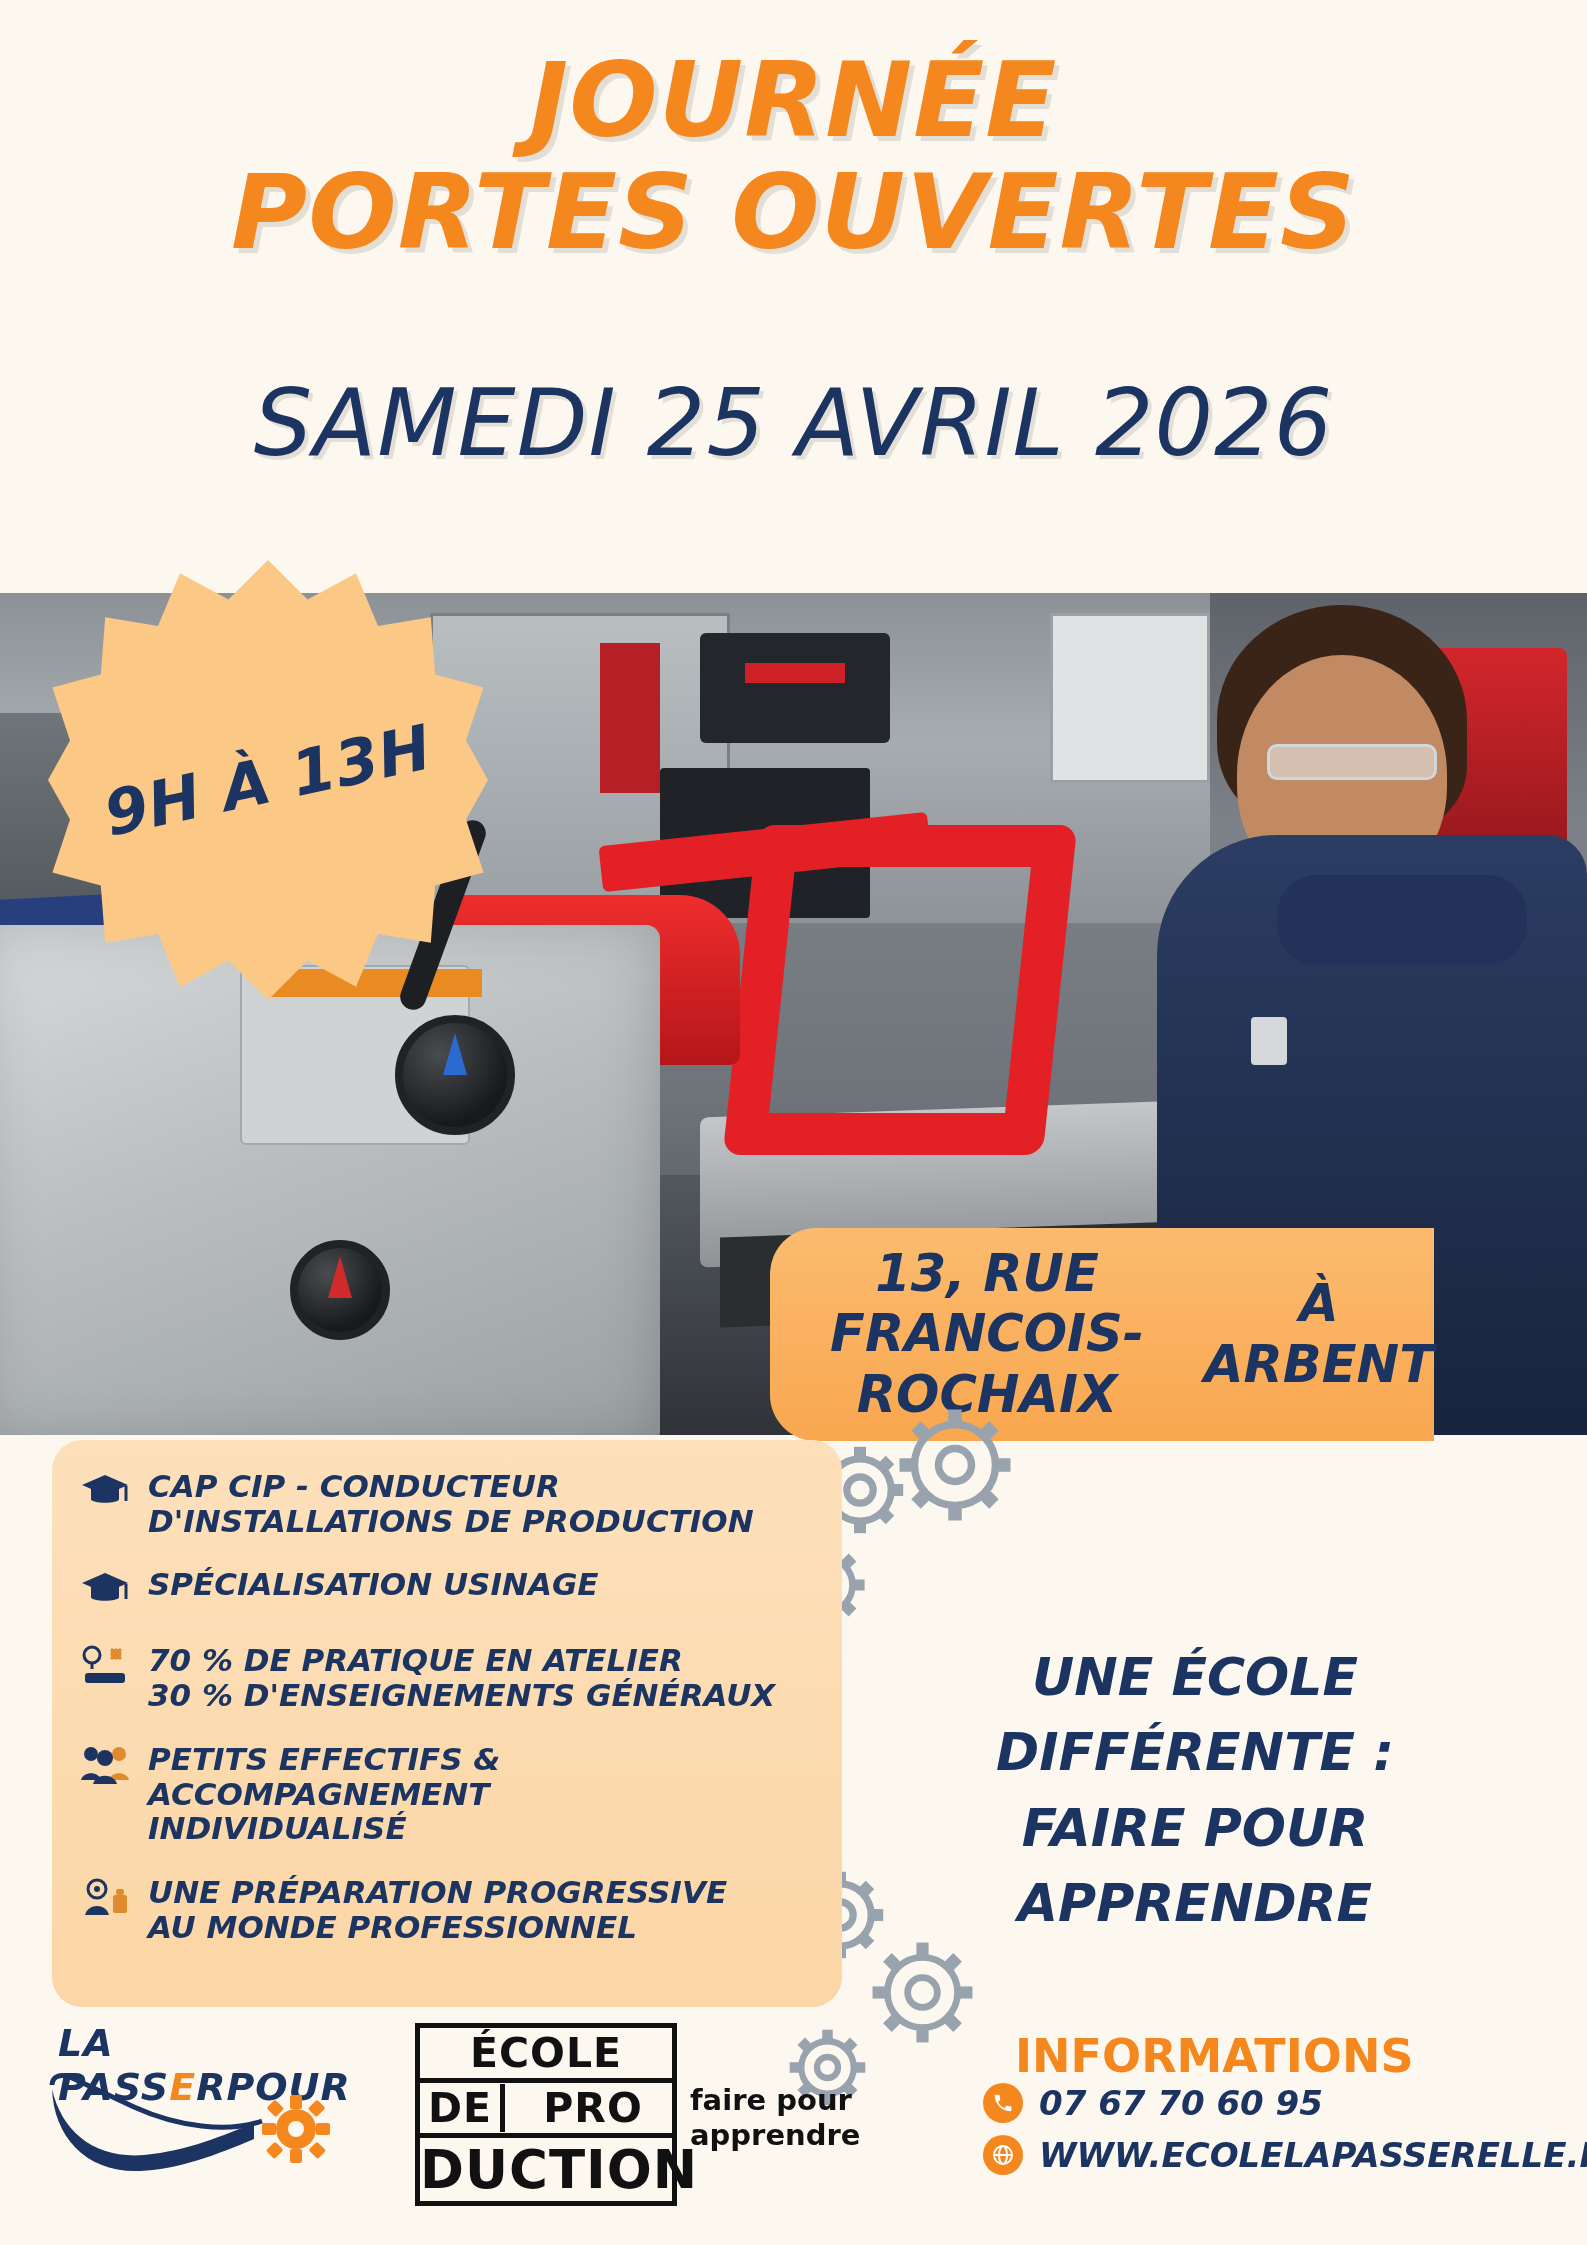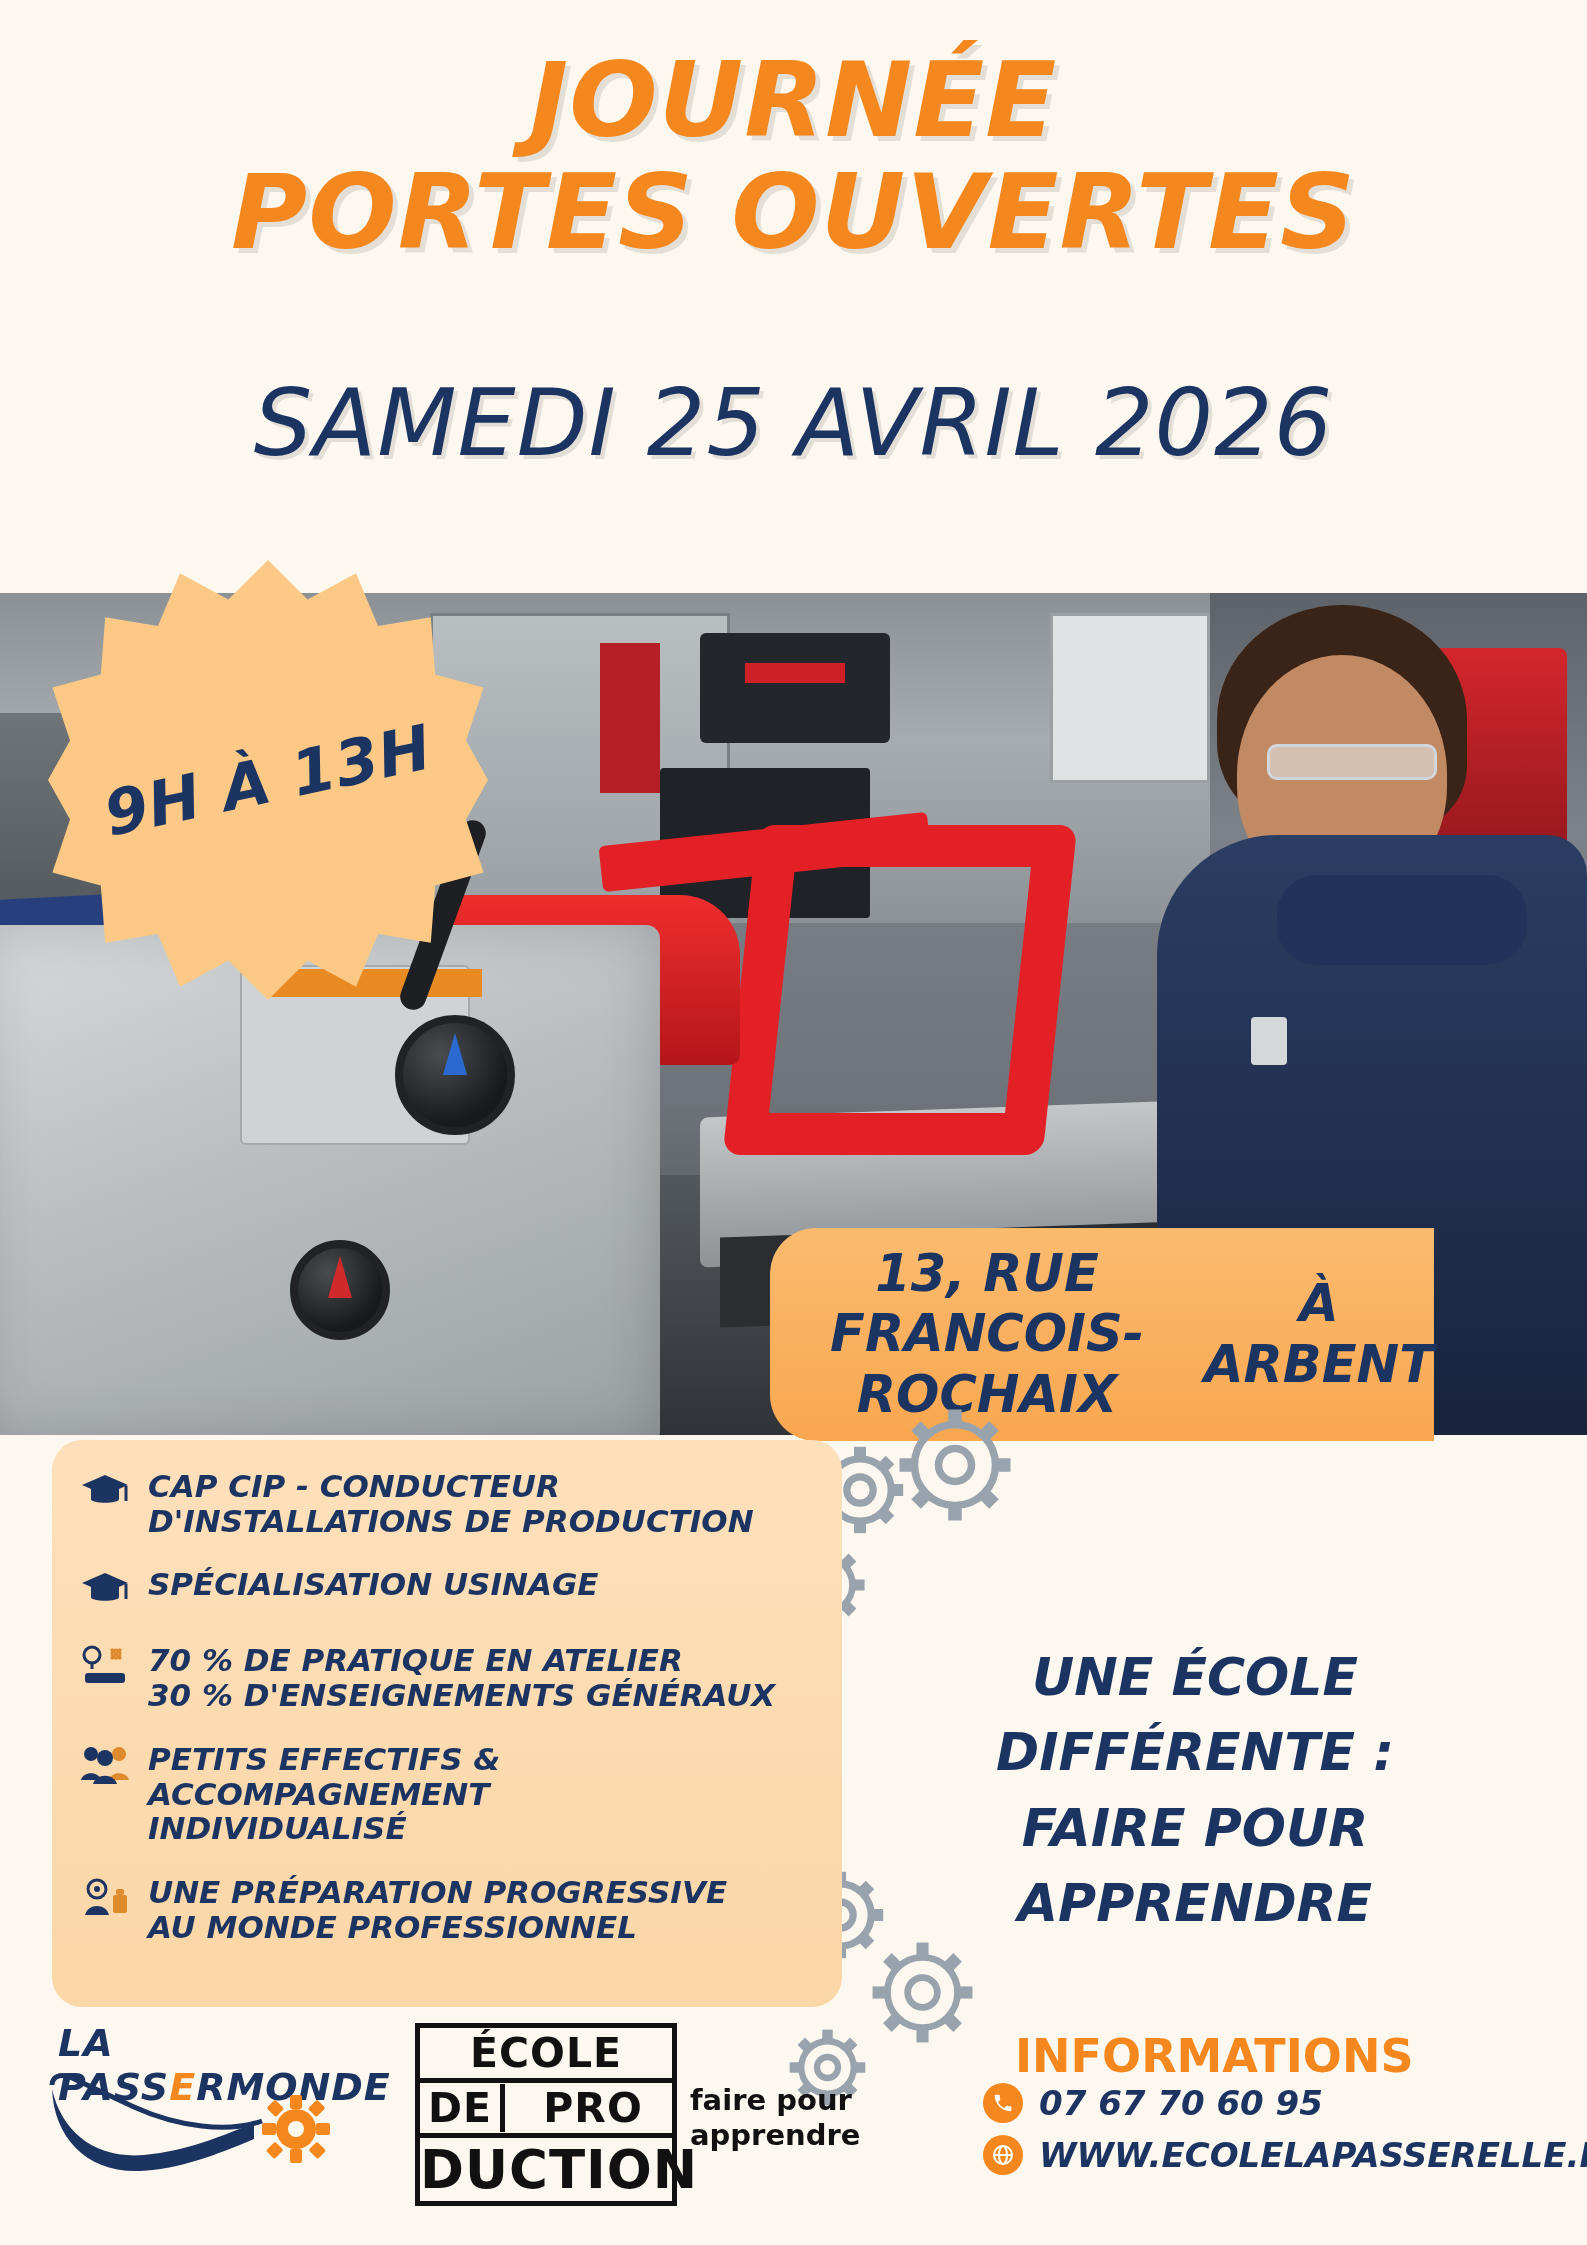--- a/index.html
+++ b/index.html
@@ -602,21 +602,21 @@
     </div>
   </div>
 
   <div class="slogan">UNE ÉCOLE DIFFÉRENTE :
 FAIRE POUR APPRENDRE</div>
 
   <div class="footer">
 
     <div class="logo-passerelle">
       <div class="logo-word">
-        <span>LA PASS</span><span class="o1">E</span><span>R</span><span>MONDE</span>
+        <span>LA PASS</span><span class="o1">E</span><span>R</span><span>POUR</span>
       </div>
       <svg class="logo-swoosh" viewBox="0 0 310 120">
         <path d="M4 22 C4 14 12 10 22 14 L86 44 C130 64 180 70 214 58" fill="none" stroke="#1c3462" stroke-width="5"></path>
         <path d="M4 26 C14 70 48 96 96 92 C140 88 176 72 206 60 L206 76 C168 92 132 106 92 108 C38 110 6 74 4 26 Z" fill="#1c3462"></path>
         <g transform="translate(212,30)">
           <circle cx="36" cy="36" r="20" fill="#f5871f"></circle>
           <circle cx="36" cy="36" r="8" fill="#fdf8ef"></circle>
           <g fill="#f5871f">
             <rect x="30" y="2" width="12" height="14" rx="2"></rect>
             <rect x="30" y="56" width="12" height="14" rx="2"></rect>

